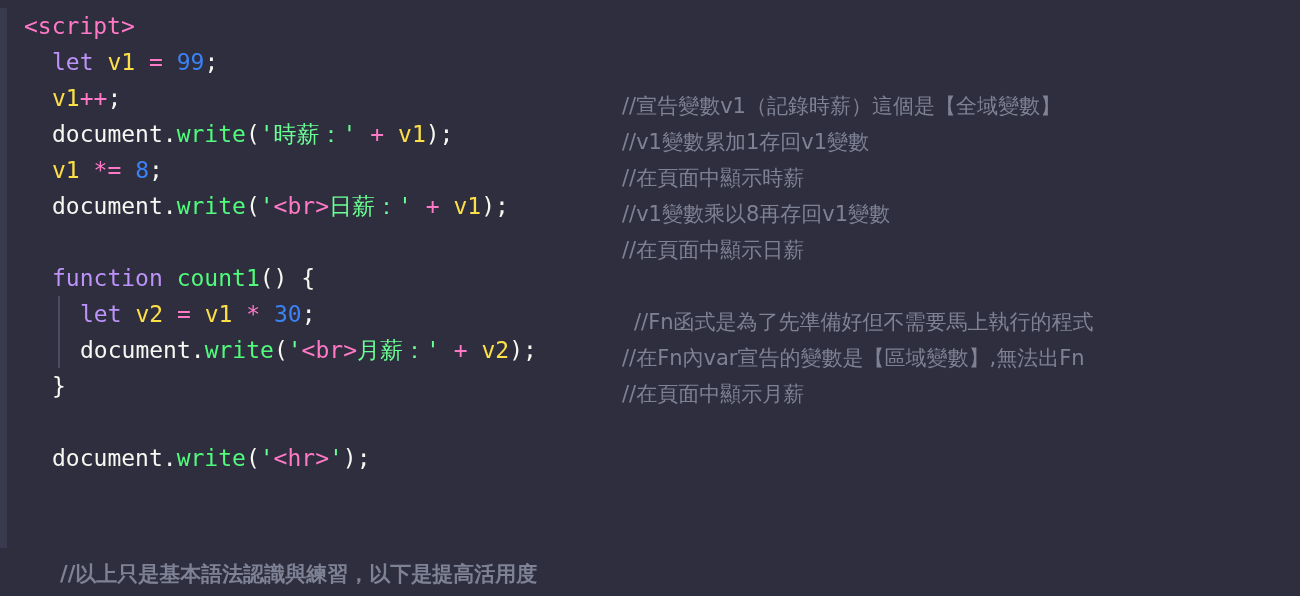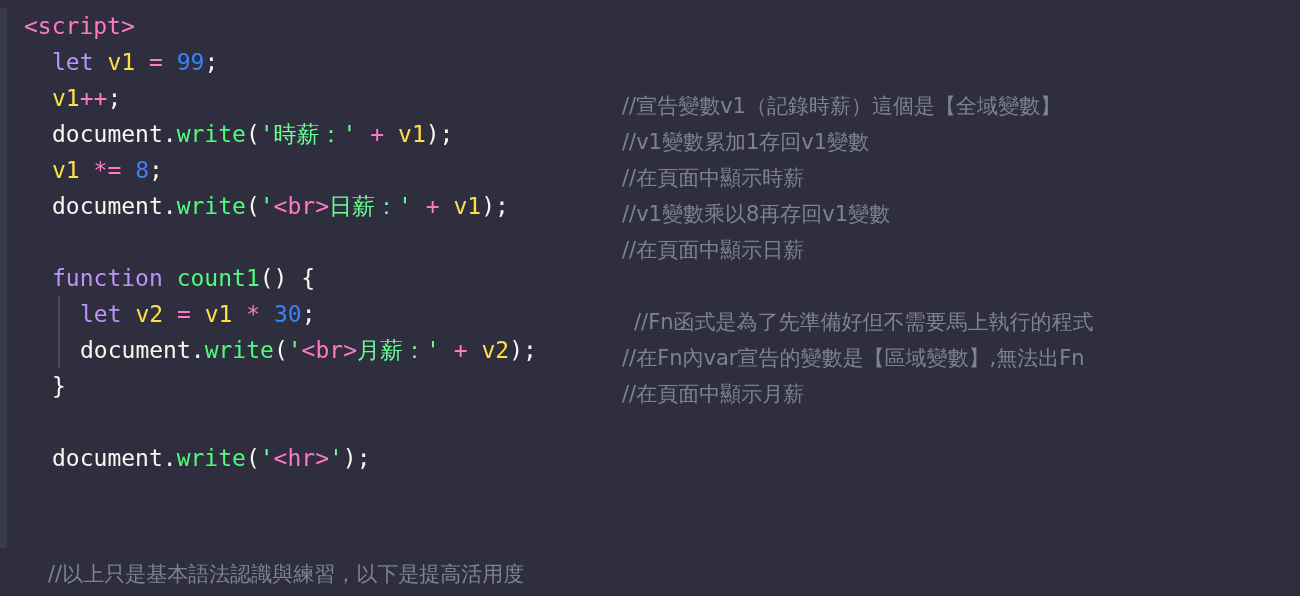--- a/index.html
+++ b/index.html
@@ -76,14 +76,14 @@
     <div class="line"><span class="guide l1"></span><span class="code" style="padding-left: 52px;"><span class="var">v1</span><span class="plain"> </span><span class="op">*=</span><span class="plain"> </span><span class="num">8</span><span class="punc">;</span></span><span class="cmt" style="left: 622px;">//v1變數乘以8再存回v1變數</span></div>
     <div class="line"><span class="guide l1"></span><span class="code" style="padding-left: 52px;"><span class="obj">document</span><span class="punc">.</span><span class="fn">write</span><span class="punc">(</span><span class="str">'</span><span class="strtag">&lt;br&gt;</span><span class="str">日薪：'</span><span class="plain"> </span><span class="op">+</span><span class="plain"> </span><span class="var">v1</span><span class="punc">)</span><span class="punc">;</span></span><span class="cmt" style="left: 622px;">//在頁面中顯示日薪</span></div>
     <div class="line"><span class="guide l1"></span><span class="code" style="padding-left: 52px;"></span></div>
     <div class="line"><span class="guide l1"></span><span class="code" style="padding-left: 52px;"><span class="kw">function</span><span class="plain"> </span><span class="fn">count1</span><span class="punc">()</span><span class="plain"> </span><span class="punc">{</span></span><span class="cmt" style="left: 634px;">//Fn函式是為了先準備好但不需要馬上執行的程式</span></div>
     <div class="line"><span class="guide l1"></span><span class="guide l3"></span><span class="code" style="padding-left: 80px;"><span class="kw">let</span><span class="plain"> </span><span class="var">v2</span><span class="plain"> </span><span class="op">=</span><span class="plain"> </span><span class="var">v1</span><span class="plain"> </span><span class="op">*</span><span class="plain"> </span><span class="num">30</span><span class="punc">;</span></span><span class="cmt" style="left: 622px;">//在Fn內var宣告的變數是【區域變數】,無法出Fn</span></div>
     <div class="line"><span class="guide l1"></span><span class="guide l3"></span><span class="code" style="padding-left: 80px;"><span class="obj">document</span><span class="punc">.</span><span class="fn">write</span><span class="punc">(</span><span class="str">'</span><span class="strtag">&lt;br&gt;</span><span class="str">月薪：'</span><span class="plain"> </span><span class="op">+</span><span class="plain"> </span><span class="var">v2</span><span class="punc">)</span><span class="punc">;</span></span><span class="cmt" style="left: 622px;">//在頁面中顯示月薪</span></div>
     <div class="line"><span class="guide l1"></span><span class="code" style="padding-left: 52px;"><span class="punc">}</span></span></div>
     <div class="line"><span class="guide l1"></span><span class="code" style="padding-left: 52px;"></span></div>
     <div class="line"><span class="guide l1"></span><span class="code" style="padding-left: 52px;"><span class="obj">document</span><span class="punc">.</span><span class="fn">write</span><span class="punc">(</span><span class="str">'</span><span class="strtag">&lt;hr&gt;</span><span class="str">'</span><span class="punc">)</span><span class="punc">;</span></span></div>
     <div class="line"><span class="guide l1"></span><span class="code" style="padding-left: 52px;"></span></div>
-    <div class="line"><span class="guide l1"></span><span class="code" style="padding-left: 52px;"></span><span class="cmt" style="left: 48px;">//以上只是基本語法認識與練習，以下是提高活用度</span></div>
+    <div class="line"><span class="guide l1"></span><span class="code" style="padding-left: 52px;"></span><span class="cmt" style="left: 60px; font-weight: bold;">//以上只是基本語法認識與練習，以下是提高活用度</span></div>
   </div>
 
 </body></html>

